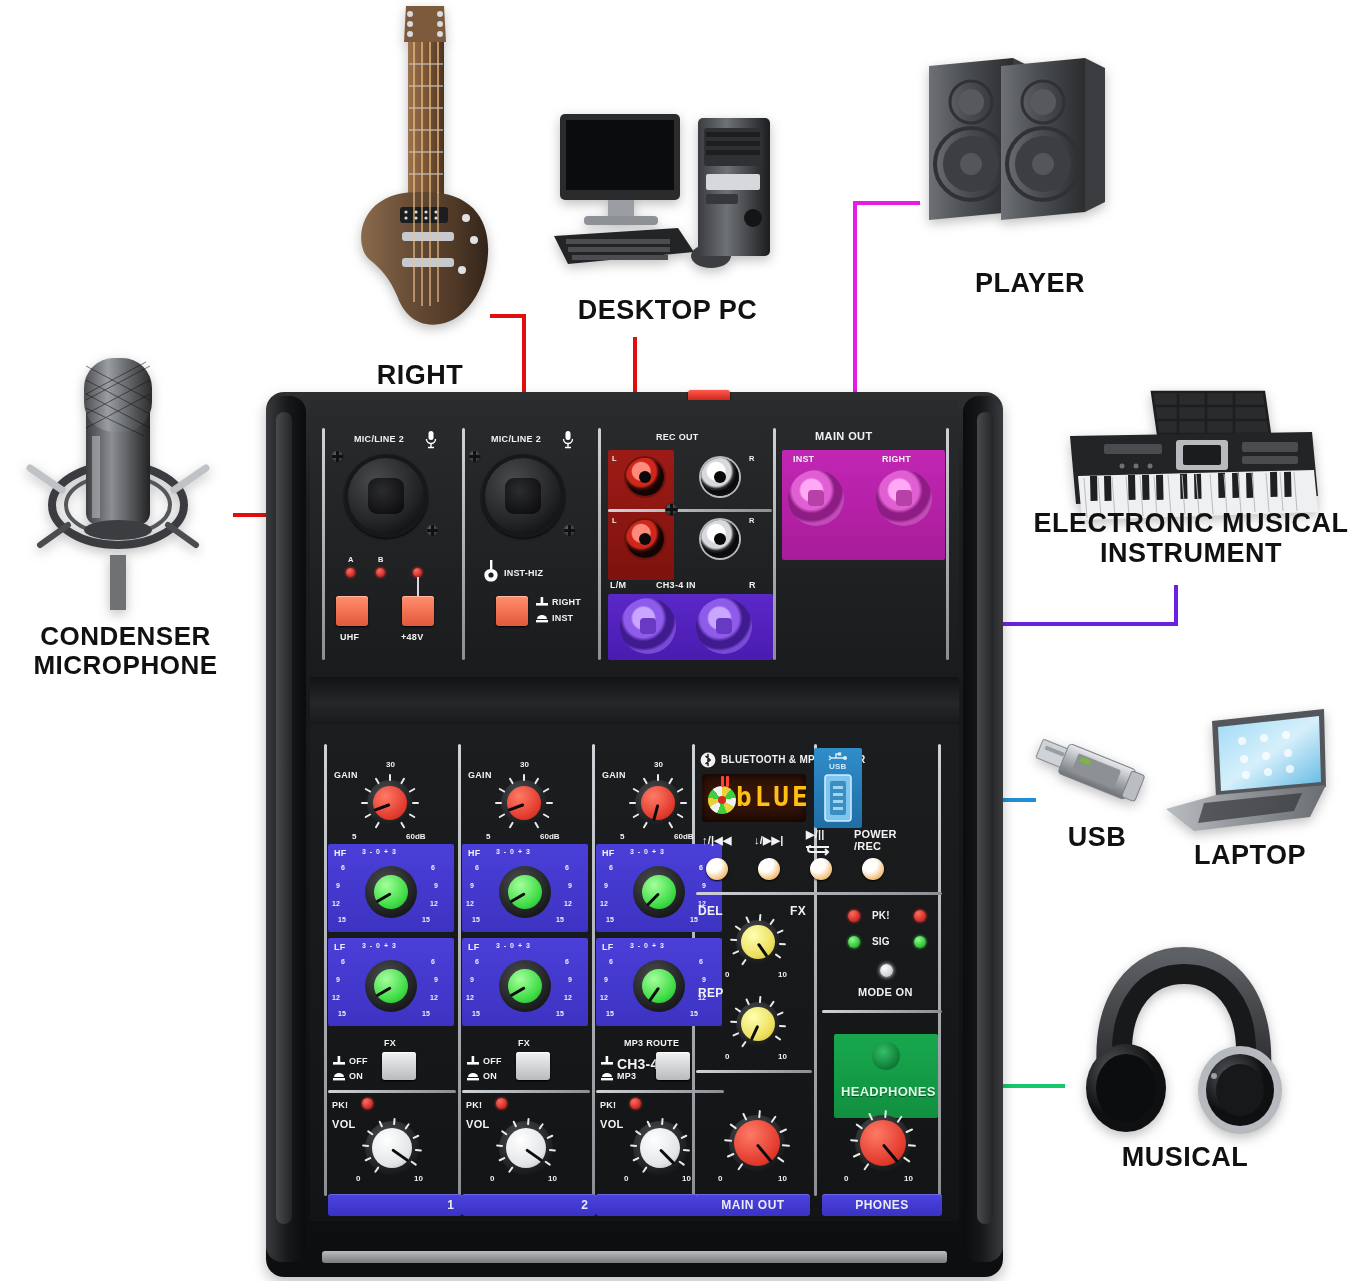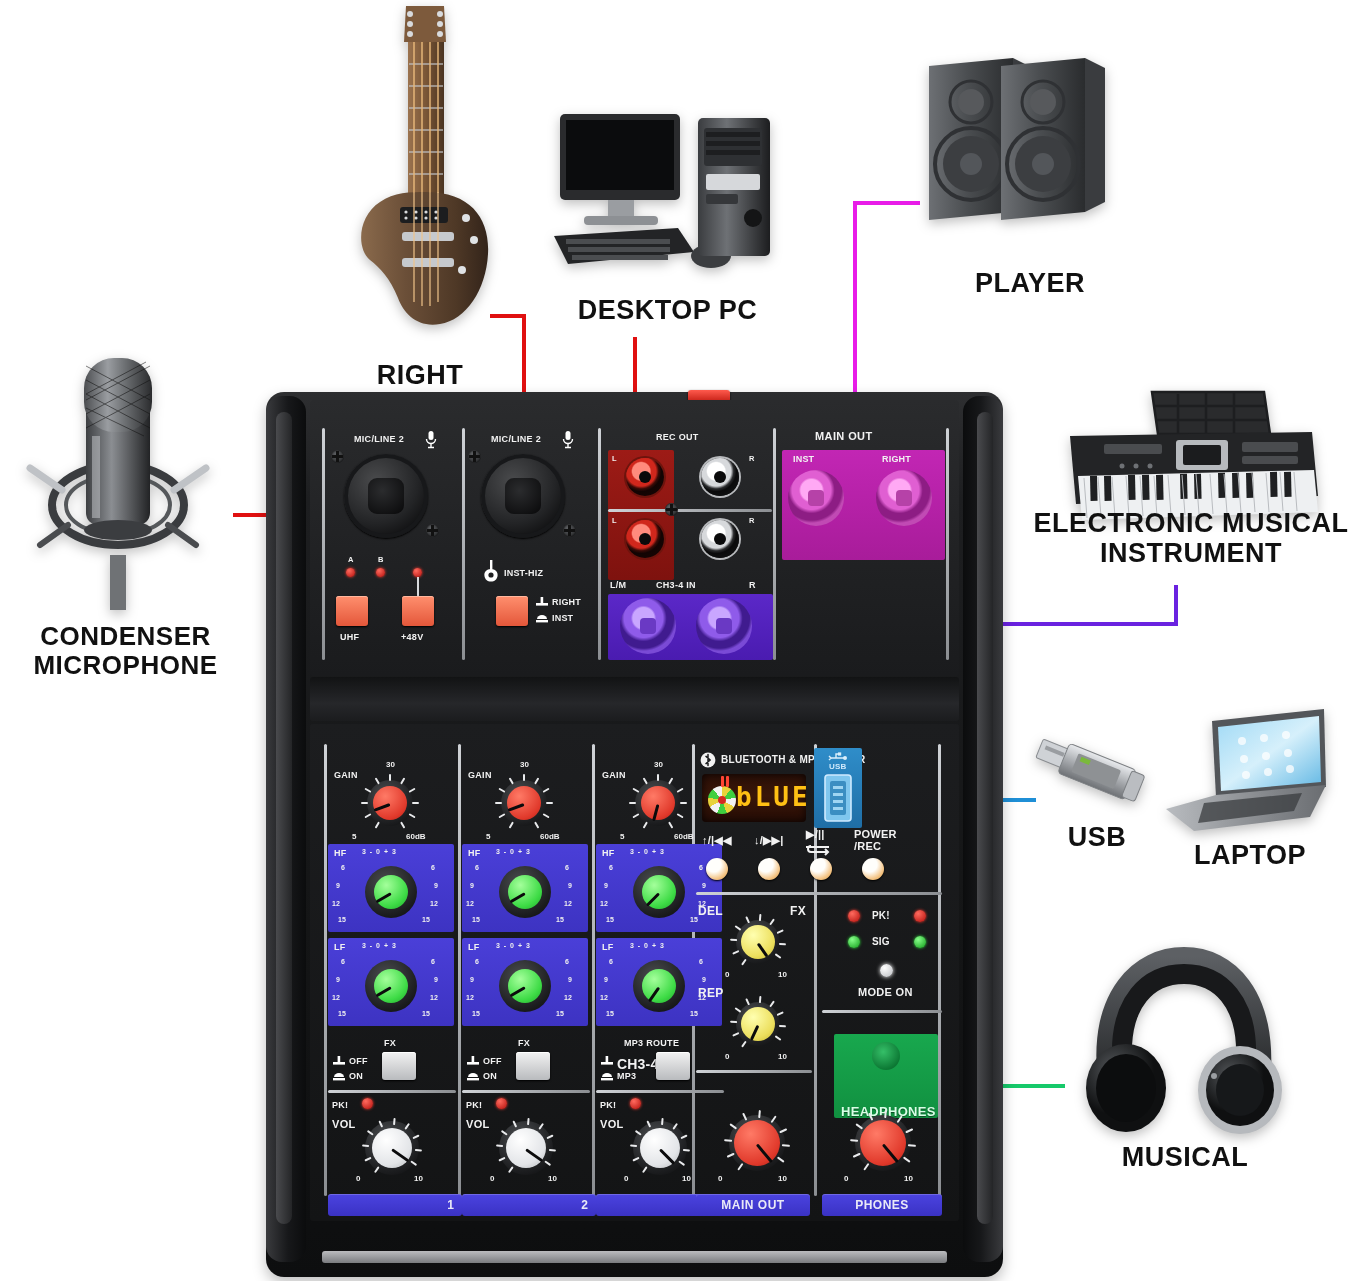--- a/index.html
+++ b/index.html
@@ -944,21 +944,21 @@
     <div class="led green" style="left:648px;top:544px;width:12px;height:12px;"></div>
     <div class="led white" style="left:614px;top:572px;width:13px;height:13px;"></div>
     <div class="lbl sm" style="left:592px;top:594px;font-size:11px;">MODE ON</div>
 
     <div class="hsep" style="left:556px;top:618px;width:120px;"></div>
 
     <div class="panelbox p-green" style="left:568px;top:642px;width:104px;height:84px;">
       <div style="position:absolute;left:38px;top:8px;width:28px;height:28px;border-radius:50%;
                   background:radial-gradient(circle at 40% 35%,#35bf68,#0d7a35 70%,#0a5c28);"></div>
     </div>
-    <div class="lbl sm" style="left:575px;top:712px;font-size:13px;color:#d8ffe6;text-shadow:0 1px 1px rgba(0,0,0,.5);">HEADPHONES</div>
+    <div class="lbl sm" style="left:575px;top:692px;font-size:13px;color:#d8ffe6;text-shadow:0 1px 1px rgba(0,0,0,.5);">HEADPHONES</div>
 
     <div class="scalenum" style="left:578px;top:782px;">0</div>
     <div class="scalenum" style="left:638px;top:782px;">10</div>
     <div class="knob k-red" style="left:584px;top:718px;width:66px;height:66px;">
       <div class="k-ring" style="width:56px;height:56px;"></div>
       <div class="cap" style="width:46px;height:46px;"></div>
       <div class="ptr" style="width:23px;transform:rotate(50deg);"></div>
       <div class="tick" style="height:8px;transform:translate(-50%,0) rotate(215deg) translateY(-33px);"></div>
       <div class="tick" style="height:8px;transform:translate(-50%,0) rotate(245deg) translateY(-33px);"></div>
       <div class="tick" style="height:8px;transform:translate(-50%,0) rotate(275deg) translateY(-33px);"></div>

